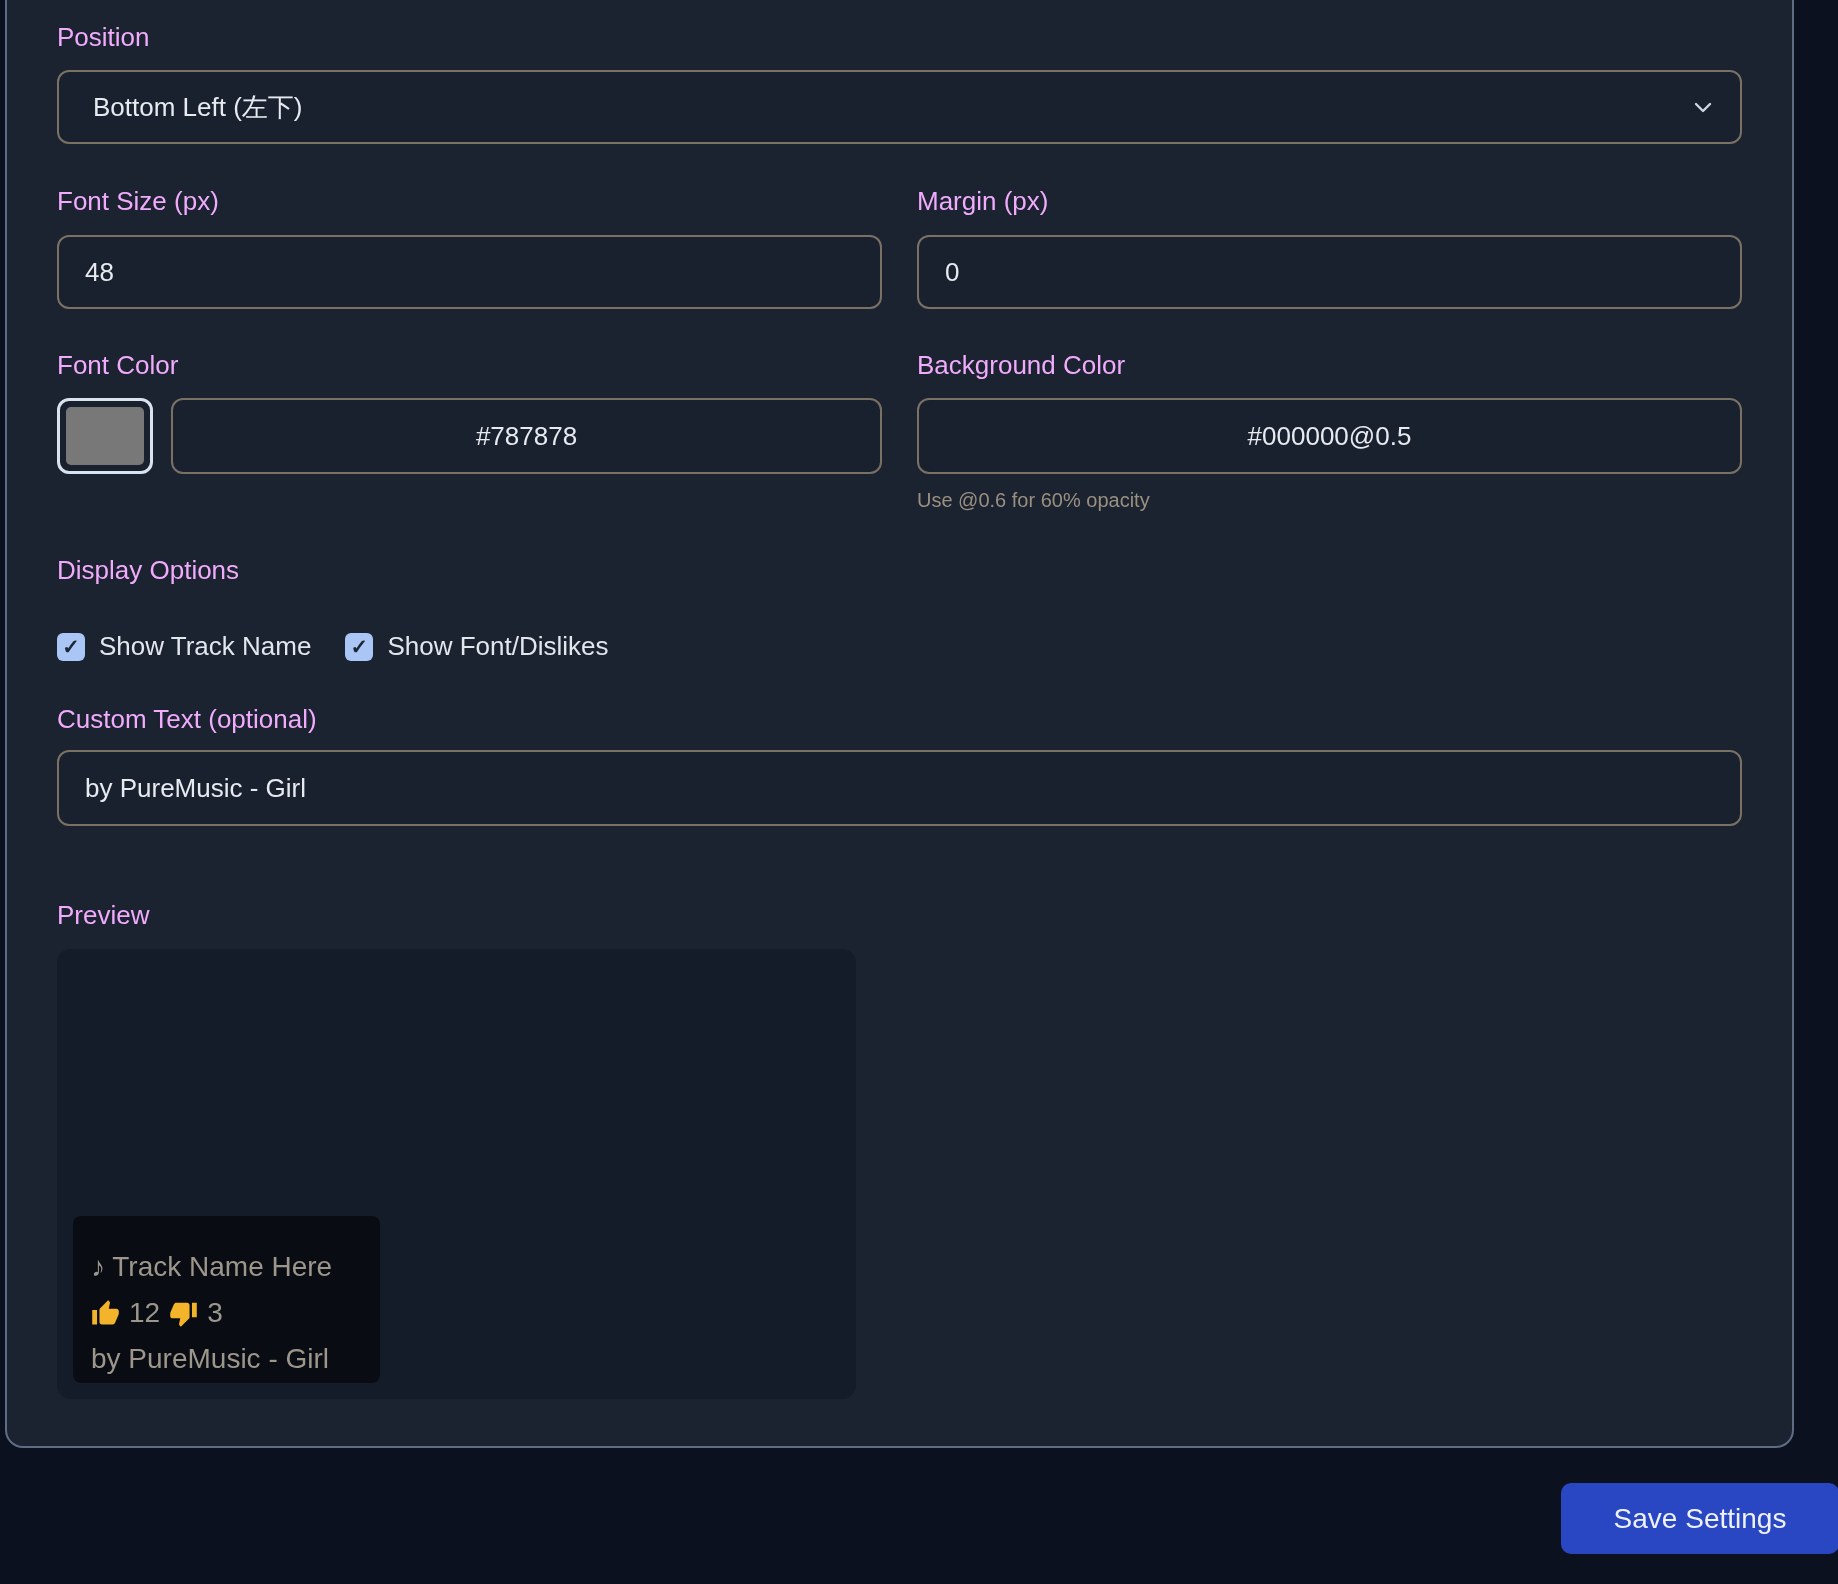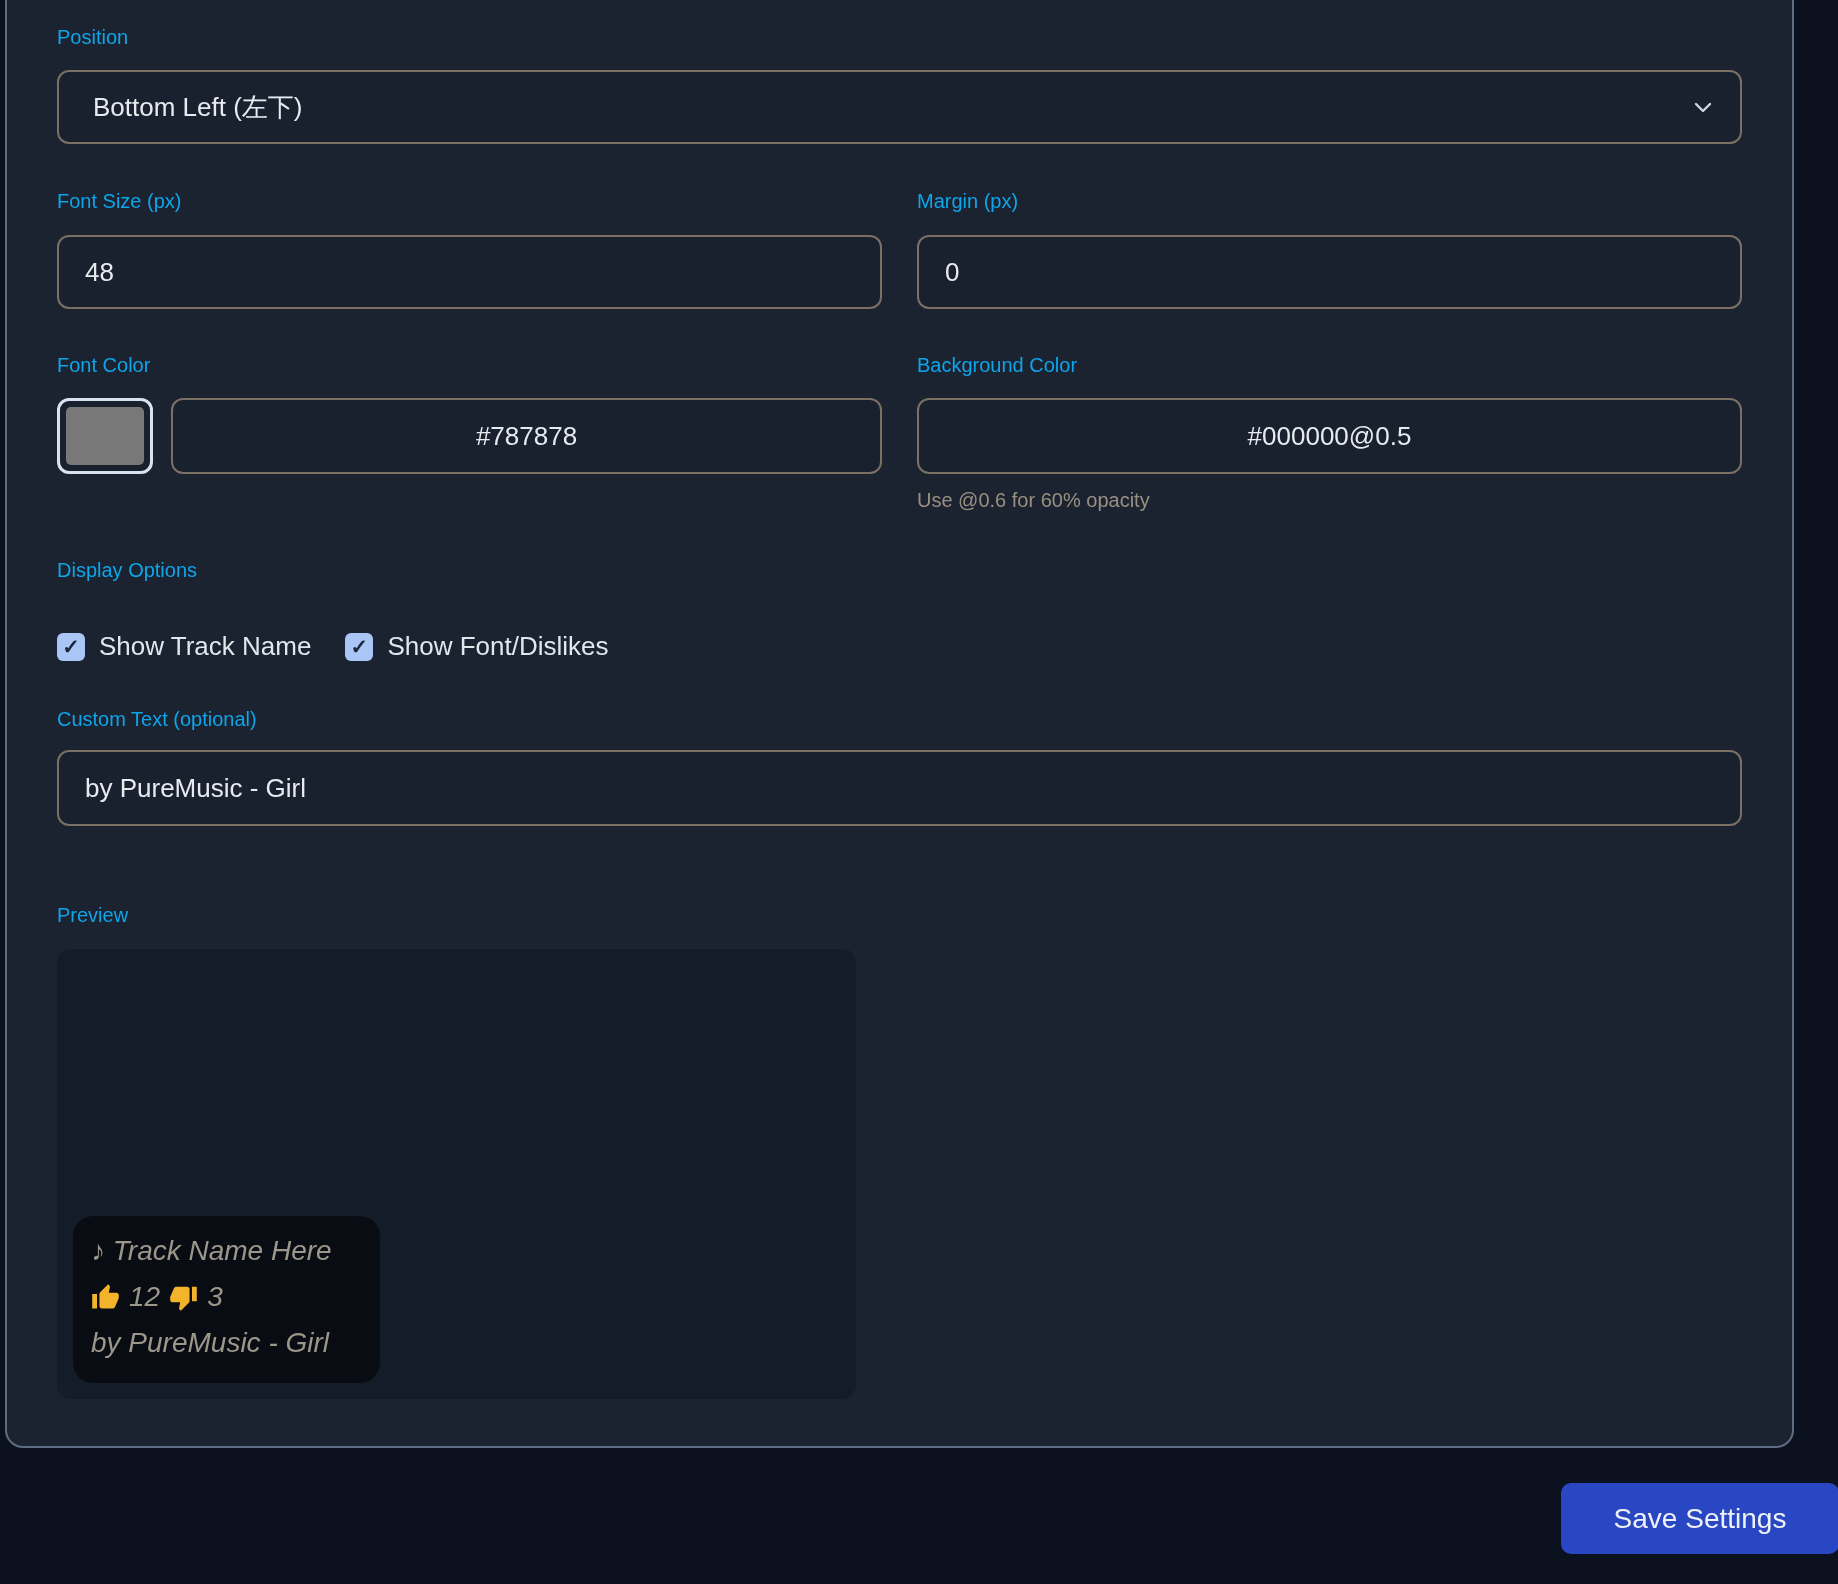--- a/index.html
+++ b/index.html
@@ -16,23 +16,23 @@
     position:absolute;
     left:5px; top:-24px;
     width:1789px;
     box-sizing:border-box;
     background:#1b2230;
     border:2px solid #5f6d84;
     border-radius:18px;
     padding:44px 50px 47px 50px;
   }
   .field-label{
-    font-size:20px;
+    font-size:26px;
     line-height:30px;
-    color:#0ea5e9;
+    color:#f0abfc;
   }
   .control{
     box-sizing:border-box;
     width:100%;
     height:74px;
     background:#1a212e;
     border:2px solid #7a7164;
     border-radius:12px;
     color:#e7ebf1;
     font-size:26px;
@@ -113,27 +113,26 @@
     width:799px;height:450px;
     background:#151c29;
     border-radius:14px;
   }
   .overlay{
     position:absolute;
     left:16px;bottom:16px;
     box-sizing:border-box;
     width:307px;height:167px;
     background:rgba(0,0,0,0.55);
-    border-radius:20px;
-    padding:12px 18px;
+    border-radius:8px;
+    padding:28px 18px;
     color:#9c968b;
     font-size:28px;
     line-height:46px;
     white-space:nowrap;
-    font-style:italic;
   }
   .overlay-line{display:flex;align-items:center;gap:9px;height:46px;}
   .thumb-icon{width:29px;height:29px;flex:0 0 auto;}
   .chevron{width:26px;height:26px;flex:0 0 auto;}
   .save-btn{
     position:absolute;
     left:1561px;top:1483px;
     width:278px;height:71px;
     background:#2a47c3;
     border:none;

